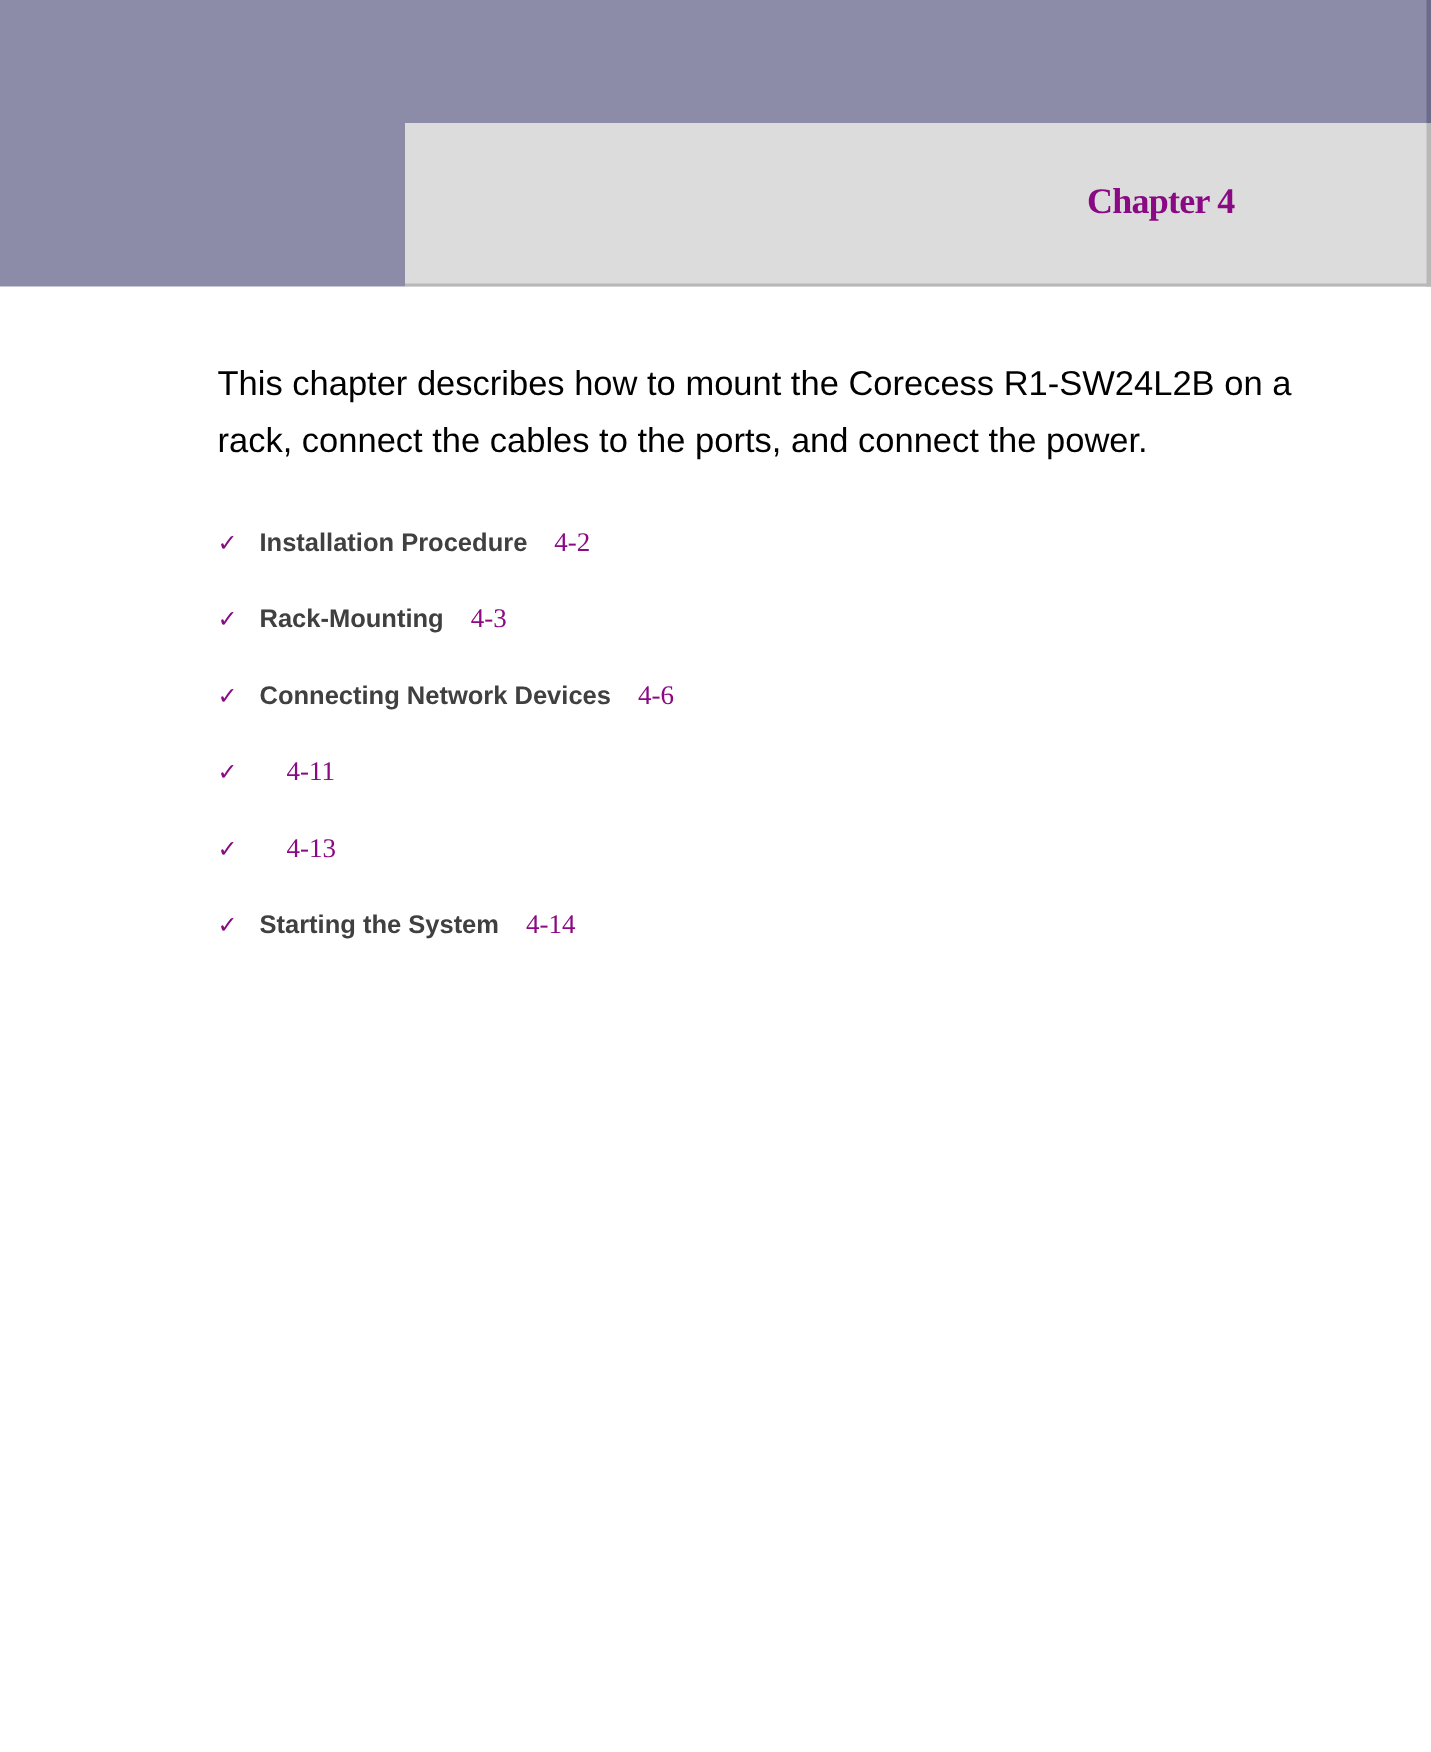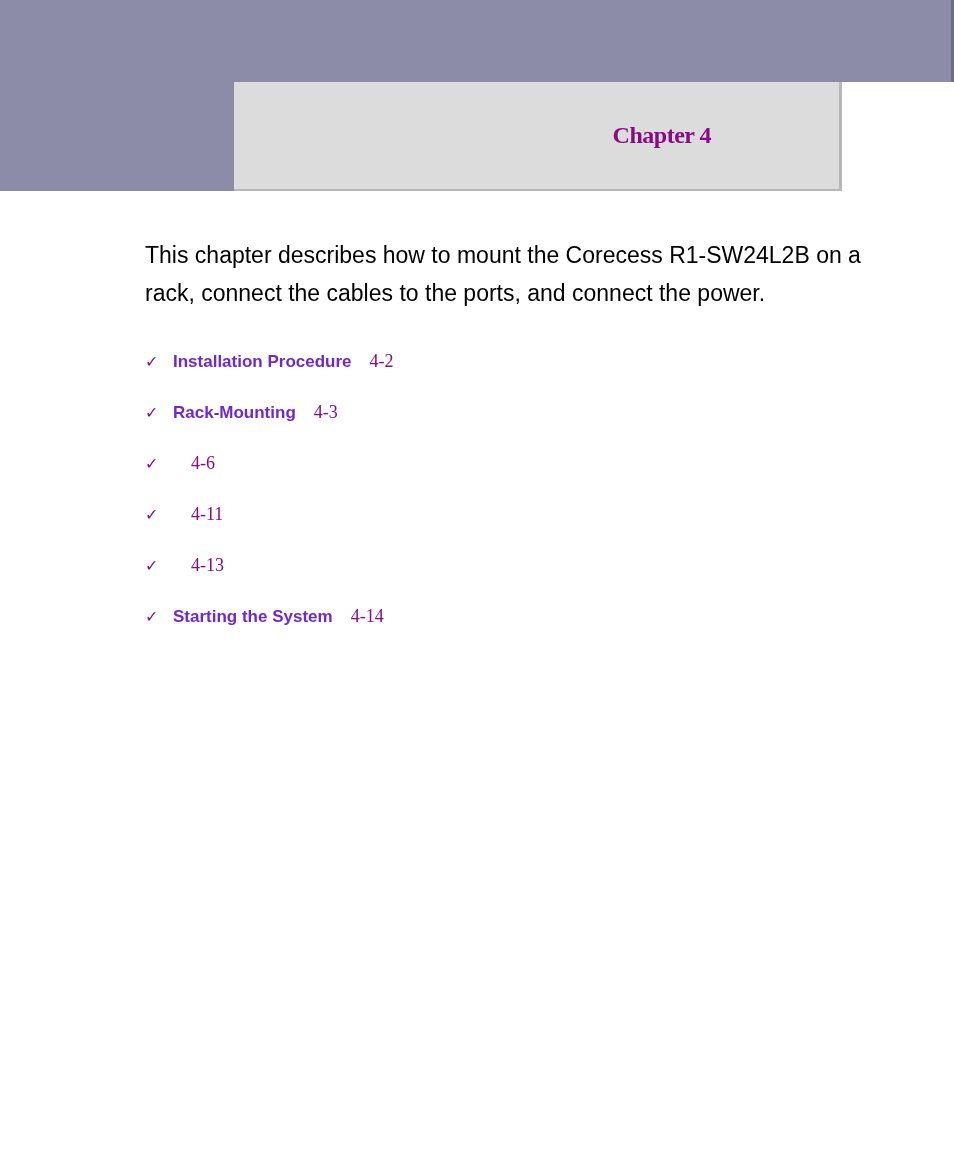--- a/index.html
+++ b/index.html
@@ -14,21 +14,21 @@
       font-family: Arial, Helvetica, sans-serif;
       position: relative;
     }
     .top-band {
       width: 954px;
       height: 82px;
       background: #8c8ca9;
       border-right: 3px solid #6b6b8a;
     }
     .header-row {
-      width: 842px;
+      width: 954px;
       height: 109px;
       display: flex;
       align-items: center;
     }
     .header-left {
       width: 270px;
       height: 109px;
       background: #8c8ca9;
     }
     .header-right {
@@ -76,21 +76,21 @@
       margin-bottom: 30px;
     }
     .check-icon {
       color: #8a0a84;
       font-size: 16px;
       margin-right: 14px;
       width: 14px;
       display: inline-block;
     }
     .toc-label {
-      color: #6d28d9;
+      color: #404040;
       font-weight: bold;
       font-size: 17px;
       font-family: Arial, Helvetica, sans-serif;
     }
     .toc-page {
       color: #8a0a84;
       font-size: 18px;
       font-family: Georgia, 'Times New Roman', serif;
       margin-left: 18px;
     }
@@ -115,20 +115,21 @@
       <span class="toc-label">Installation Procedure</span>
       <span class="toc-page">4-2</span>
     </li>
     <li class="toc-item">
       <span class="check-icon">✓</span>
       <span class="toc-label">Rack-Mounting</span>
       <span class="toc-page">4-3</span>
     </li>
     <li class="toc-item">
       <span class="check-icon">✓</span>
+      <span class="toc-label">Connecting Network Devices</span>
       <span class="toc-page">4-6</span>
     </li>
     <li class="toc-item">
       <span class="check-icon">✓</span>
       <span class="toc-page">4-11</span>
     </li>
     <li class="toc-item">
       <span class="check-icon">✓</span>
       <span class="toc-page">4-13</span>
     </li>

